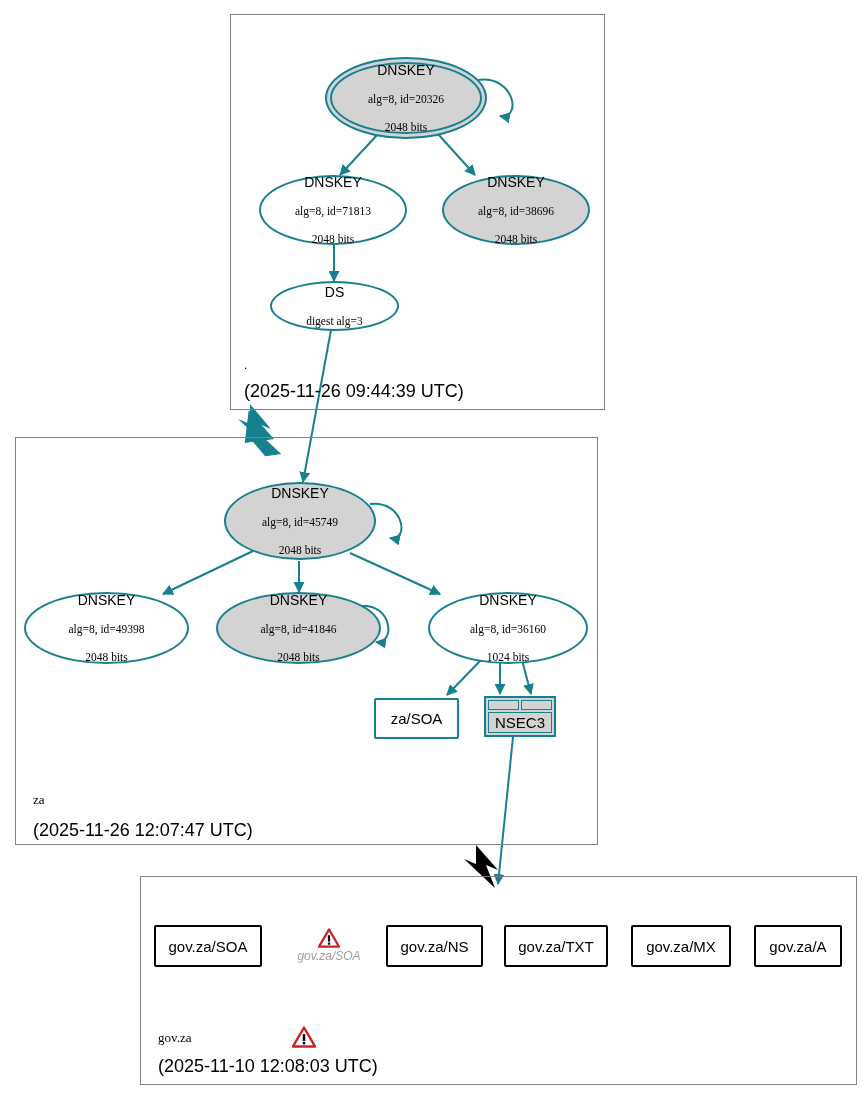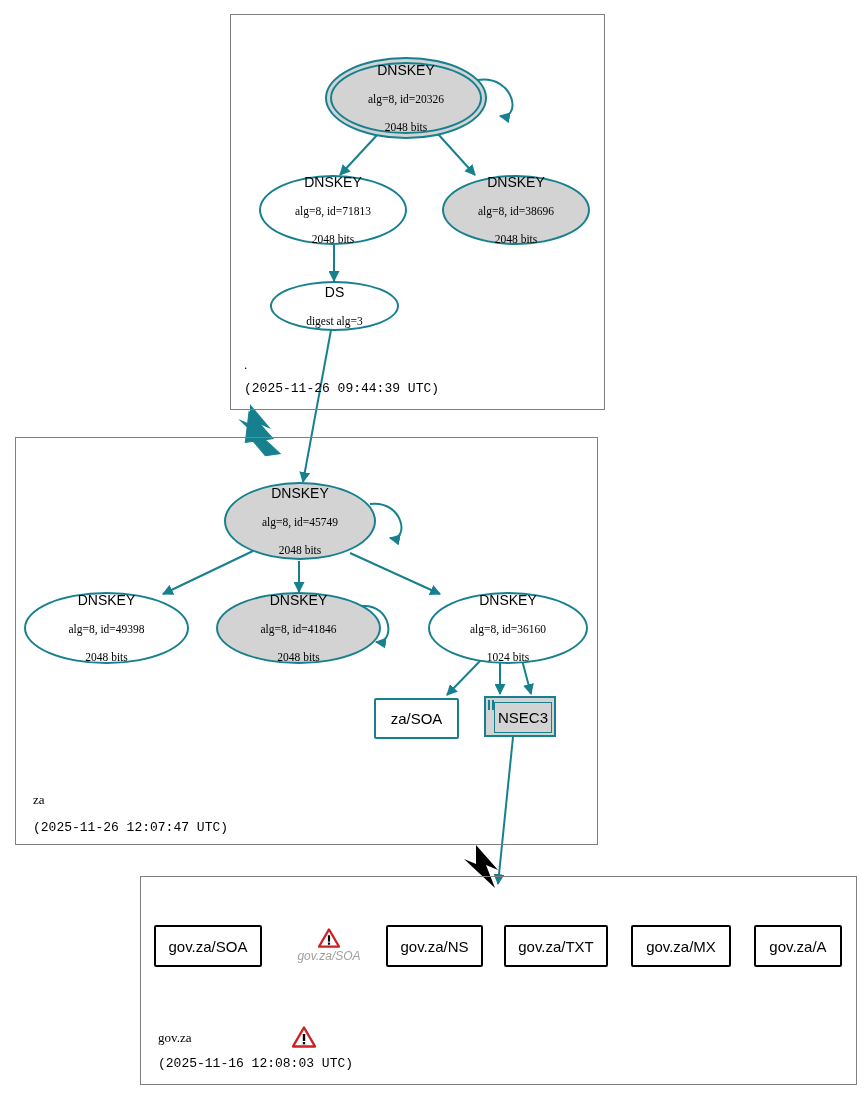--- a/index.html
+++ b/index.html
@@ -30,22 +30,22 @@
   }
   .zone-label {
     position: absolute;
     font-family: "Liberation Serif", serif;
     font-size: 13px;
     color: #000000;
     white-space: nowrap;
   }
   .zone-time {
     position: absolute;
-    font-family: Liberation Mono, monospace;
-    font-size: 13px;
+    font-family: Liberation Sans, sans-serif;
+    font-size: 18px;
     color: #000000;
     white-space: nowrap;
   }
   .node {
     position: absolute;
     box-sizing: border-box;
   }
   .ellipse-node {
     display: flex;
     flex-direction: column;
@@ -93,21 +93,21 @@
   }
   .rr-box.black {
     border: 2px solid #000000;
   }
   .nsec3 {
     position: absolute;
     border: 2px solid #17808f;
     background: #d3d3d3;
     box-sizing: border-box;
     display: flex;
-    flex-direction: row;
+    flex-direction: column;
     padding: 2px;
   }
   .nsec3-head {
     display: flex;
     gap: 2px;
     height: 10px;
   }
   .nsec3-head > div {
     flex: 1;
     background: #d3d3d3;
@@ -283,21 +283,21 @@
   <div class="nsec3" style="left:484px; top:696px; width:72px; height:41px;">
     <div class="nsec3-head">
       <div></div>
       <div></div>
     </div>
     <div class="nsec3-body">NSEC3</div>
   </div>
 
   <div class="zone-box" style="left:140px; top:876px; width:717px; height:209px;"></div>
   <div class="zone-label" style="left:158px; top:1030px;">gov.za</div>
-  <div class="zone-time" style="left:158px; top:1056px;">(2025-11-16 12:08:03 UTC)</div>
+  <div class="zone-time" style="left:158px; top:1056px;">(2025-11-10 12:08:03 UTC)</div>
 
   <svg style="position:absolute; left:292px; top:1026px;" width="24" height="22" viewBox="0 0 24 22">
     <path d="M12 1.5 L23 20.5 L1 20.5 Z" fill="#ffffff" stroke="#cc2222" stroke-width="2.4" stroke-linejoin="round"></path>
     <rect x="10.8" y="8" width="2.4" height="7" fill="#000000"></rect>
     <rect x="10.8" y="16" width="2.4" height="2.4" fill="#000000"></rect>
   </svg>
 
   <div class="rr-box black" style="left:154px; top:925px; width:108px; height:42px;">
     <span>gov.za/SOA</span>
   </div>

